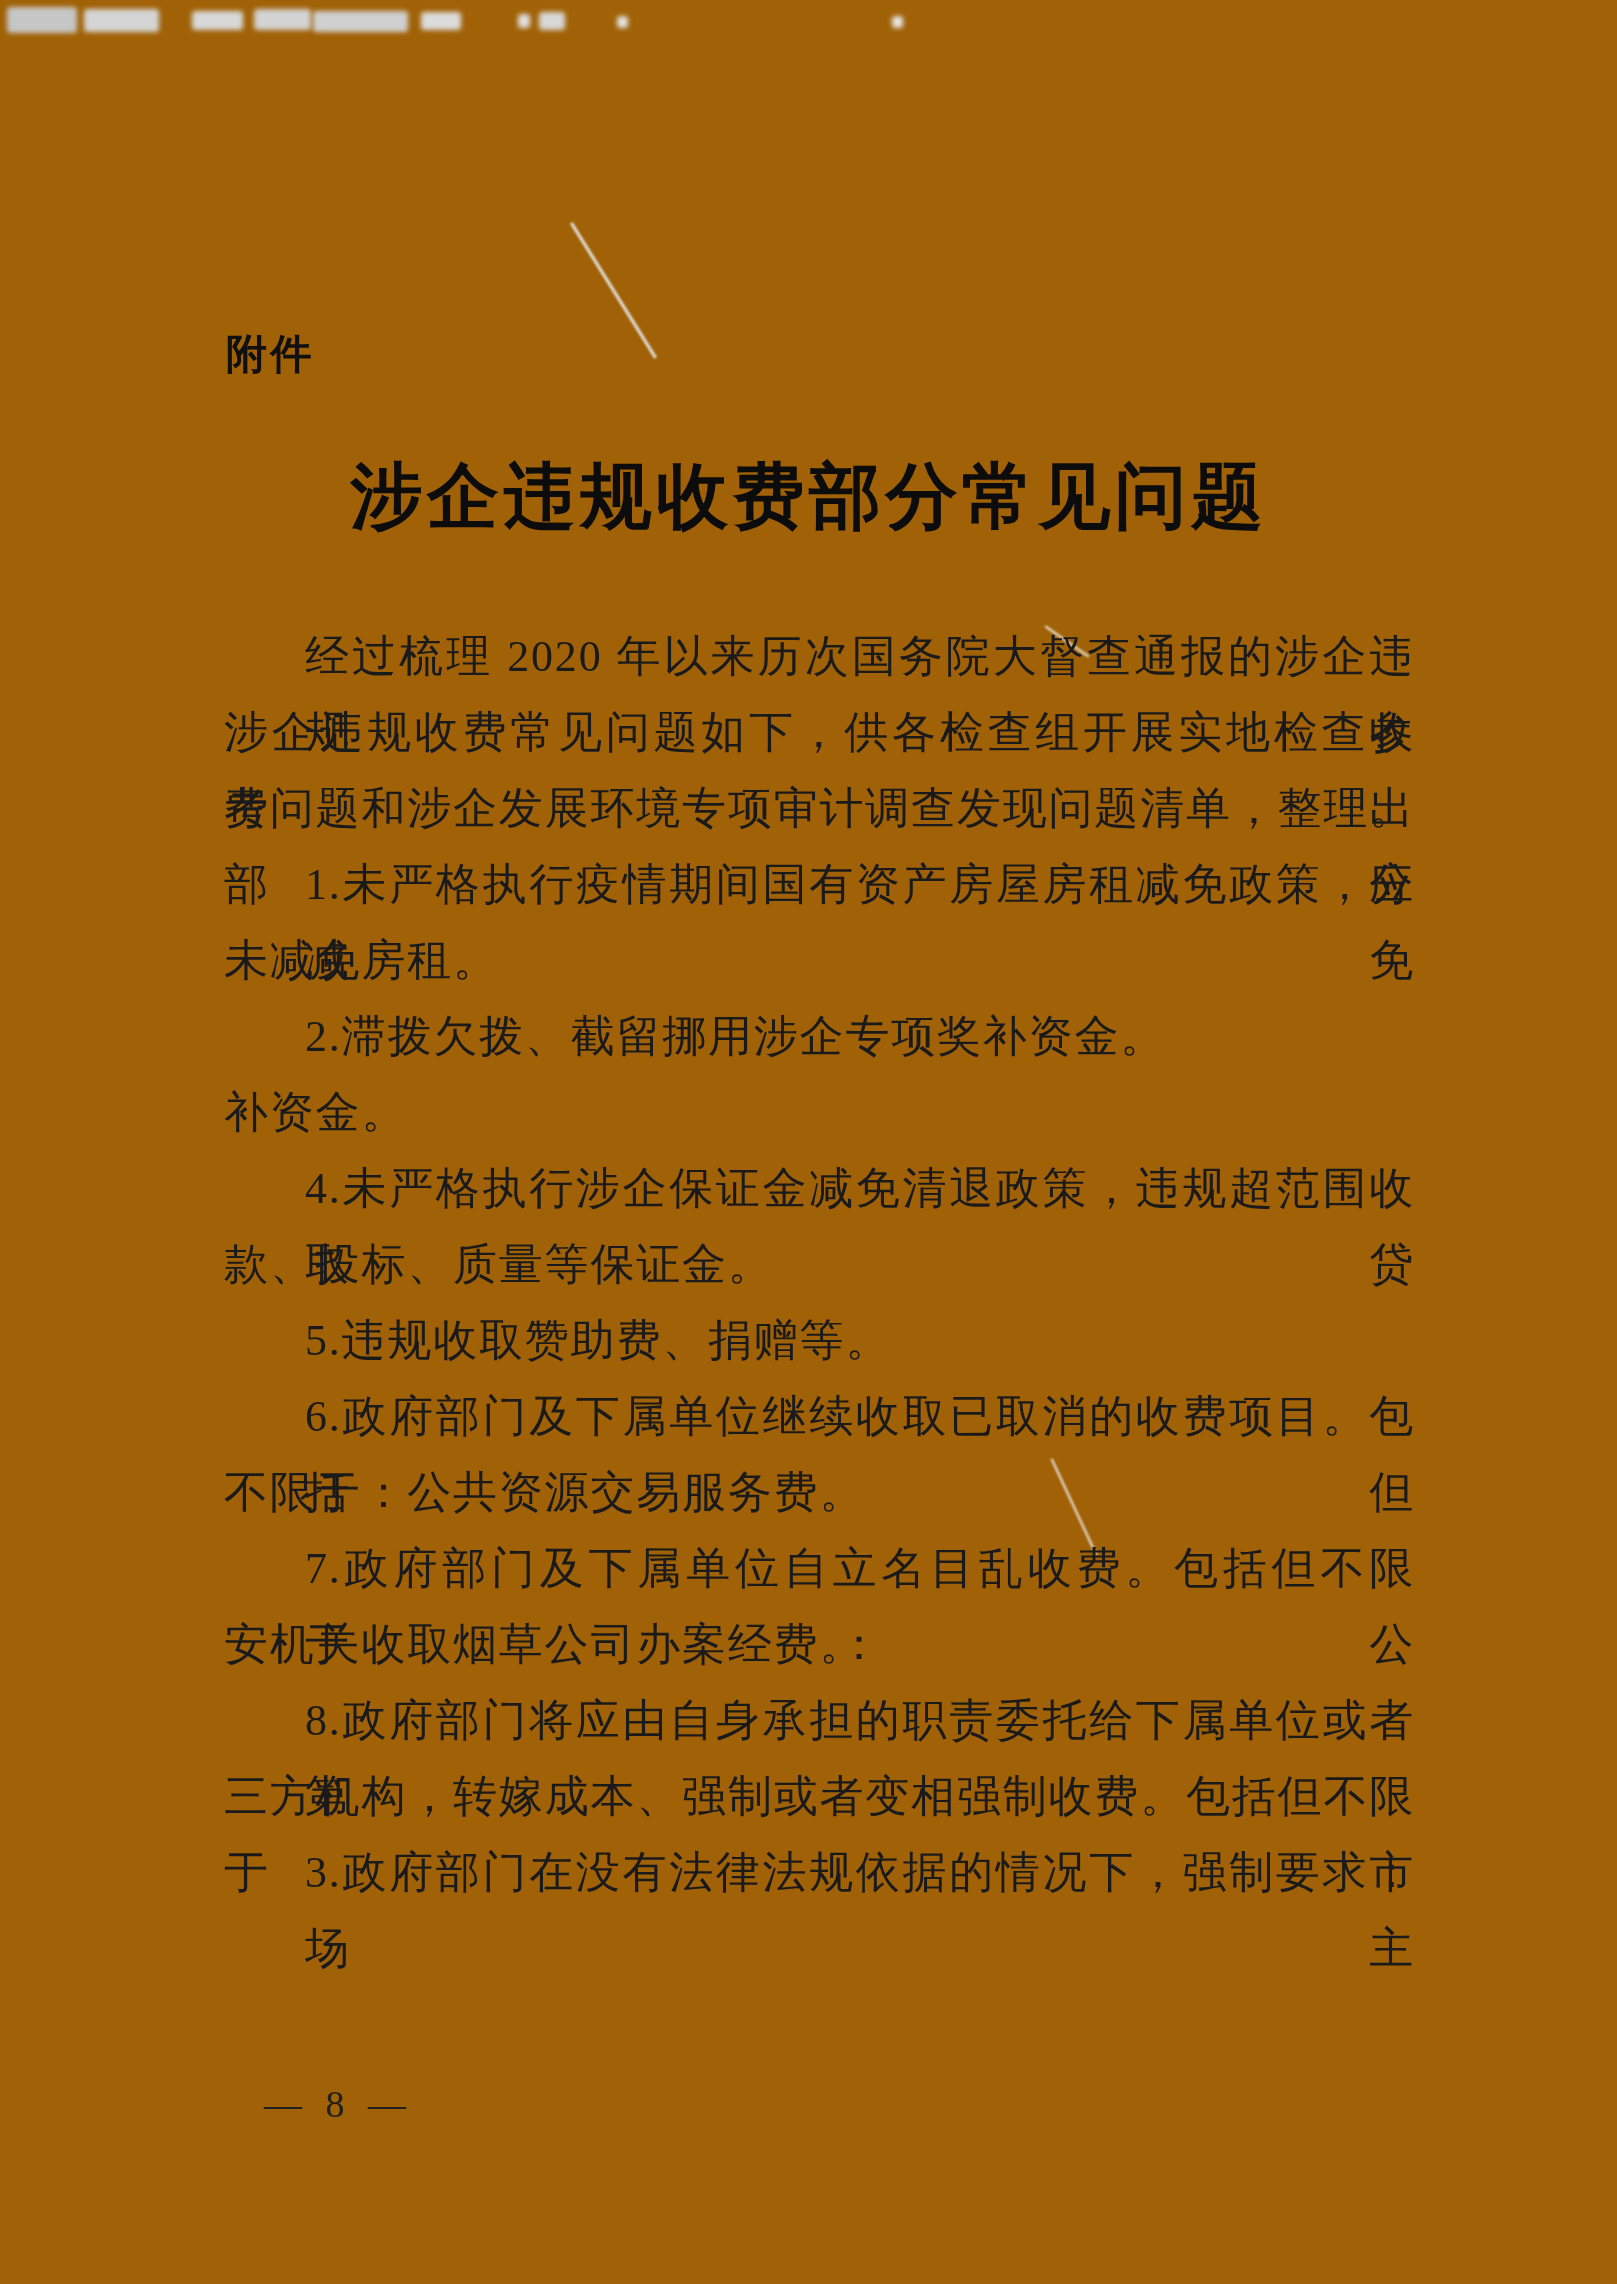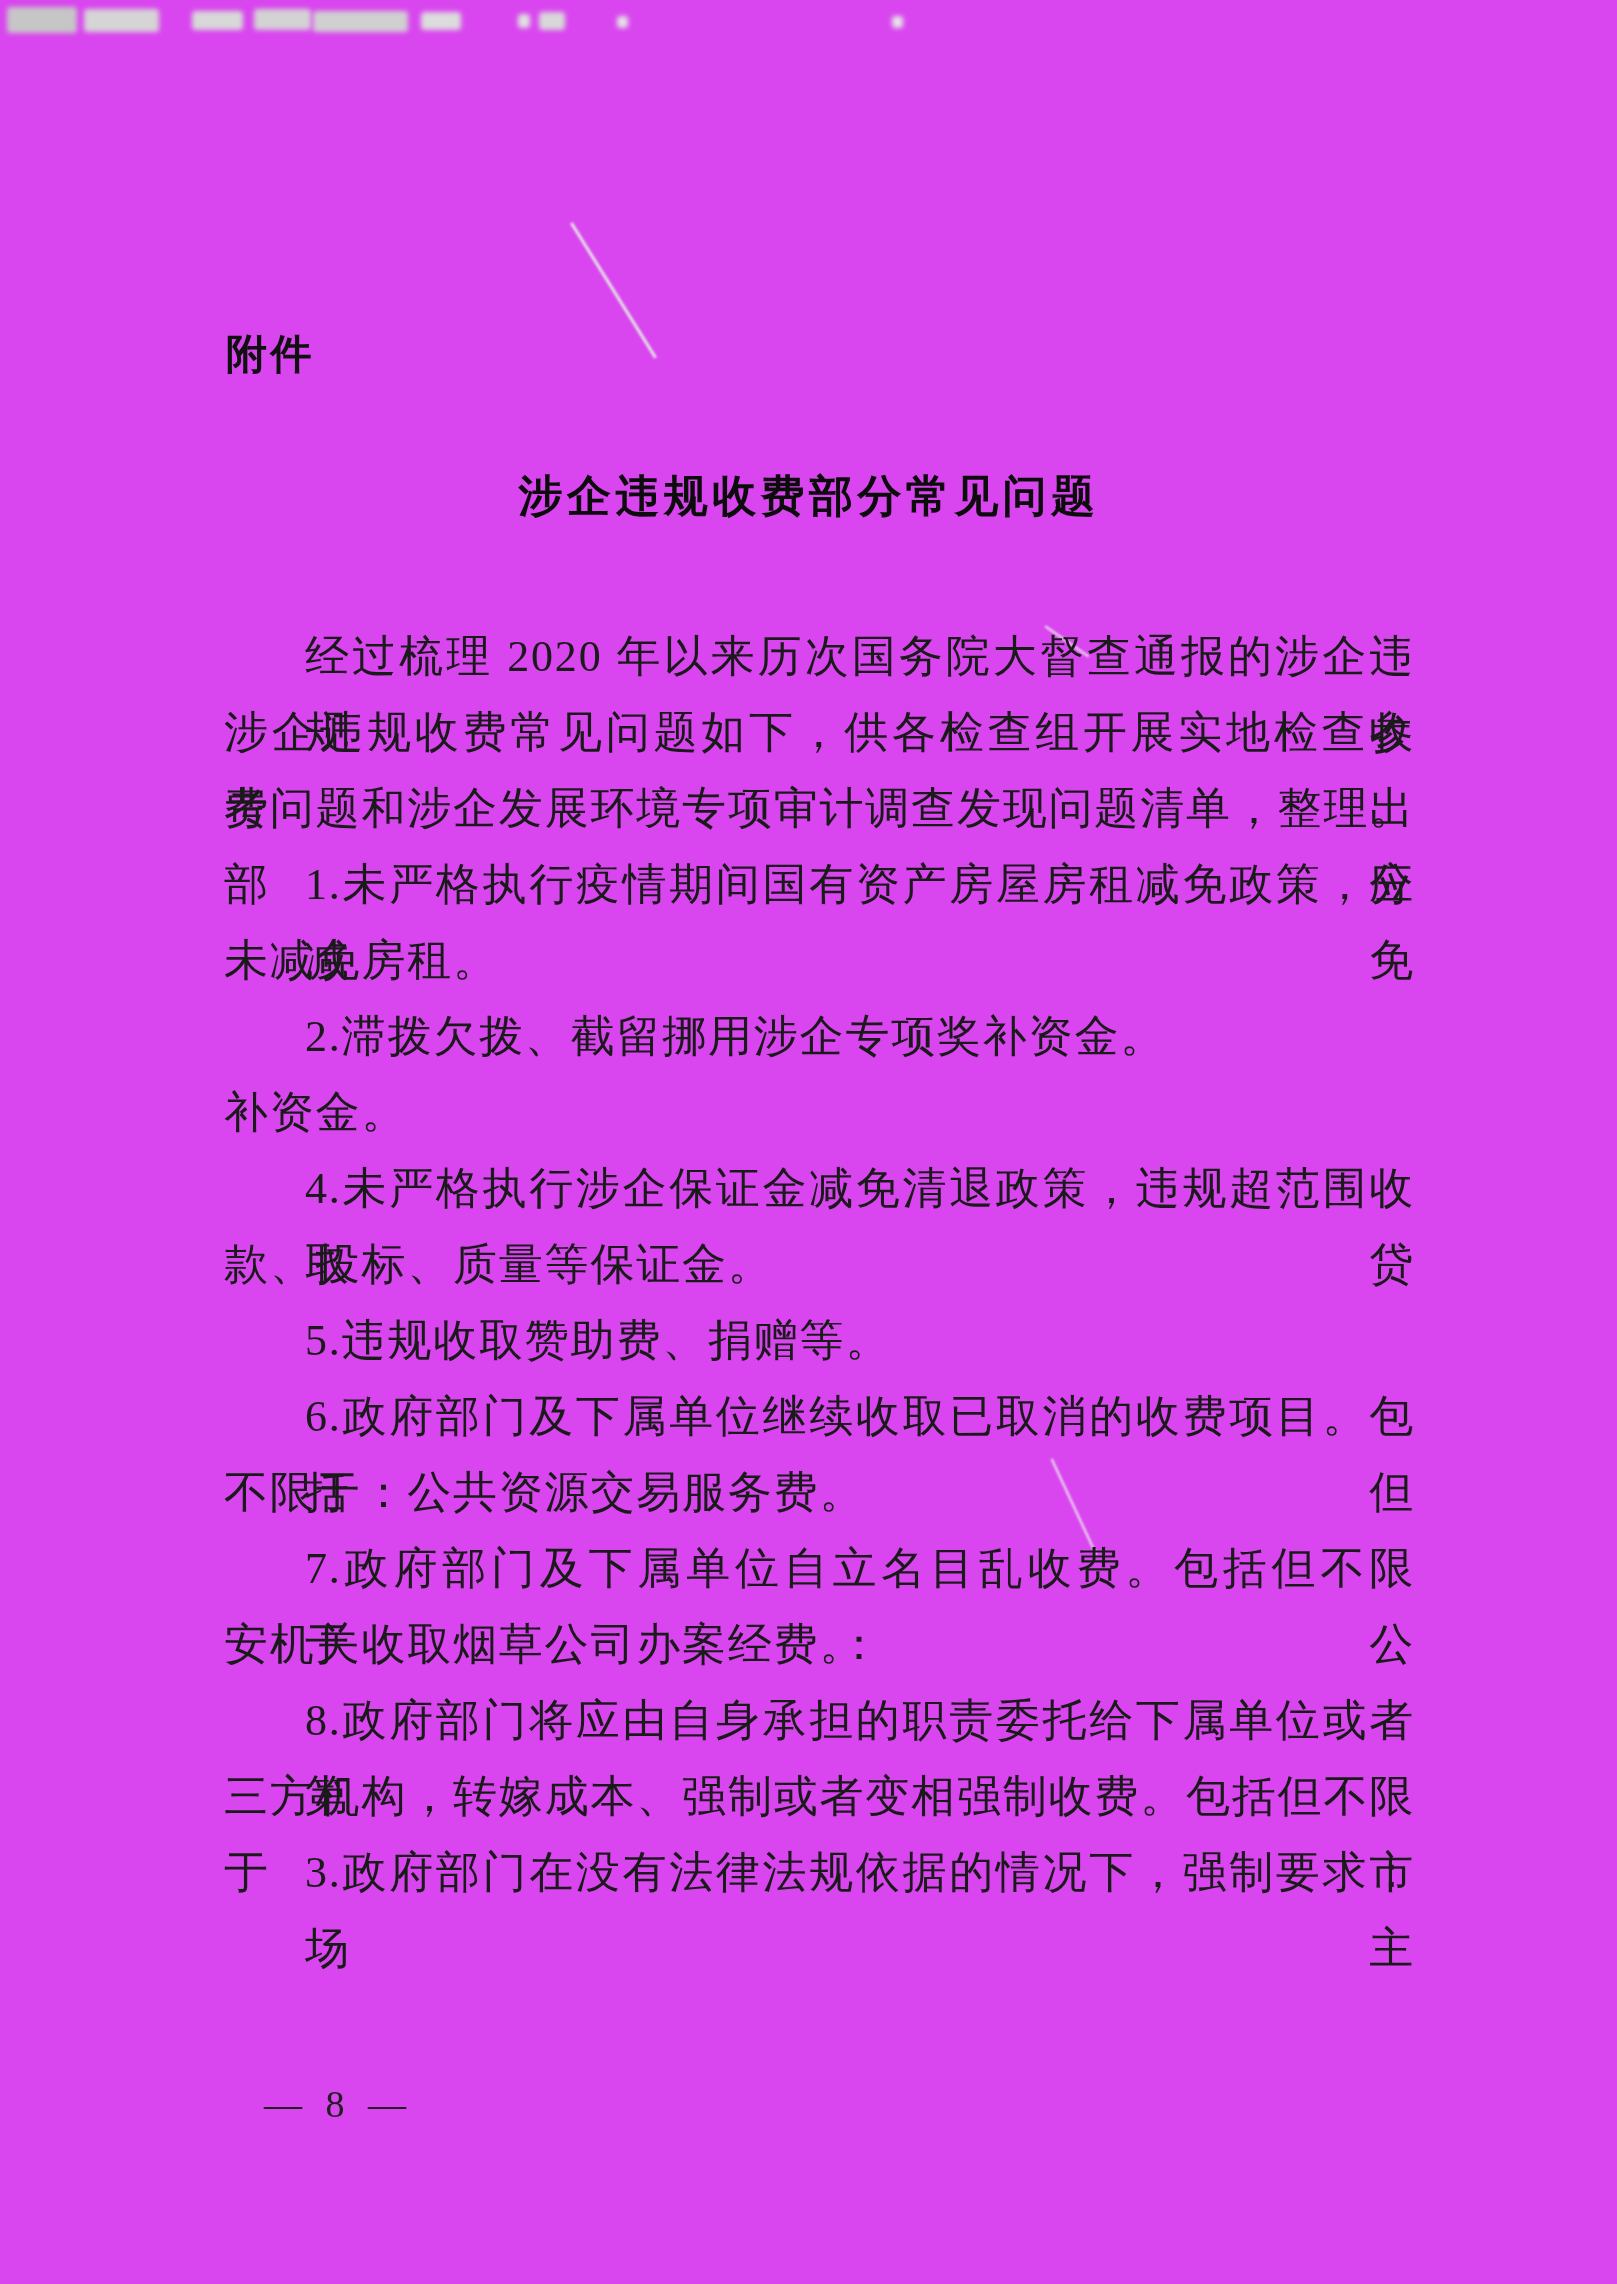--- a/index.html
+++ b/index.html
@@ -4,21 +4,21 @@
 <style>
   html, body {
     margin: 0;
     padding: 0;
     background: #ffffff;
   }
   .page {
     position: relative;
     width: 1618px;
     height: 2284px;
-    background: #d946ef;
+    background: #a16207;
     overflow: hidden;
     font-family: "Liberation Serif", "DejaVu Serif", serif;
     color: #161616;
   }
   
   .artifact {
     position: absolute;
     border-radius: 3.5px;
     filter: blur(2.6px);
   }
@@ -38,21 +38,21 @@
     color: #101010;
     letter-spacing: 3.5px;
   }
   .doc-title {
     position: absolute;
     left: 0;
     top: 462px;
     width: 1618px;
     text-align: center;
     font-weight: 700;
-    font-size: 44px;
+    font-size: 72px;
     line-height: 70px;
     letter-spacing: 4.4px;
     color: #0c0c0c;
   }
   .body-text {
     position: absolute;
     left: 224px;
     top: 619px;
     width: 1191px;
     font-size: 44px;

